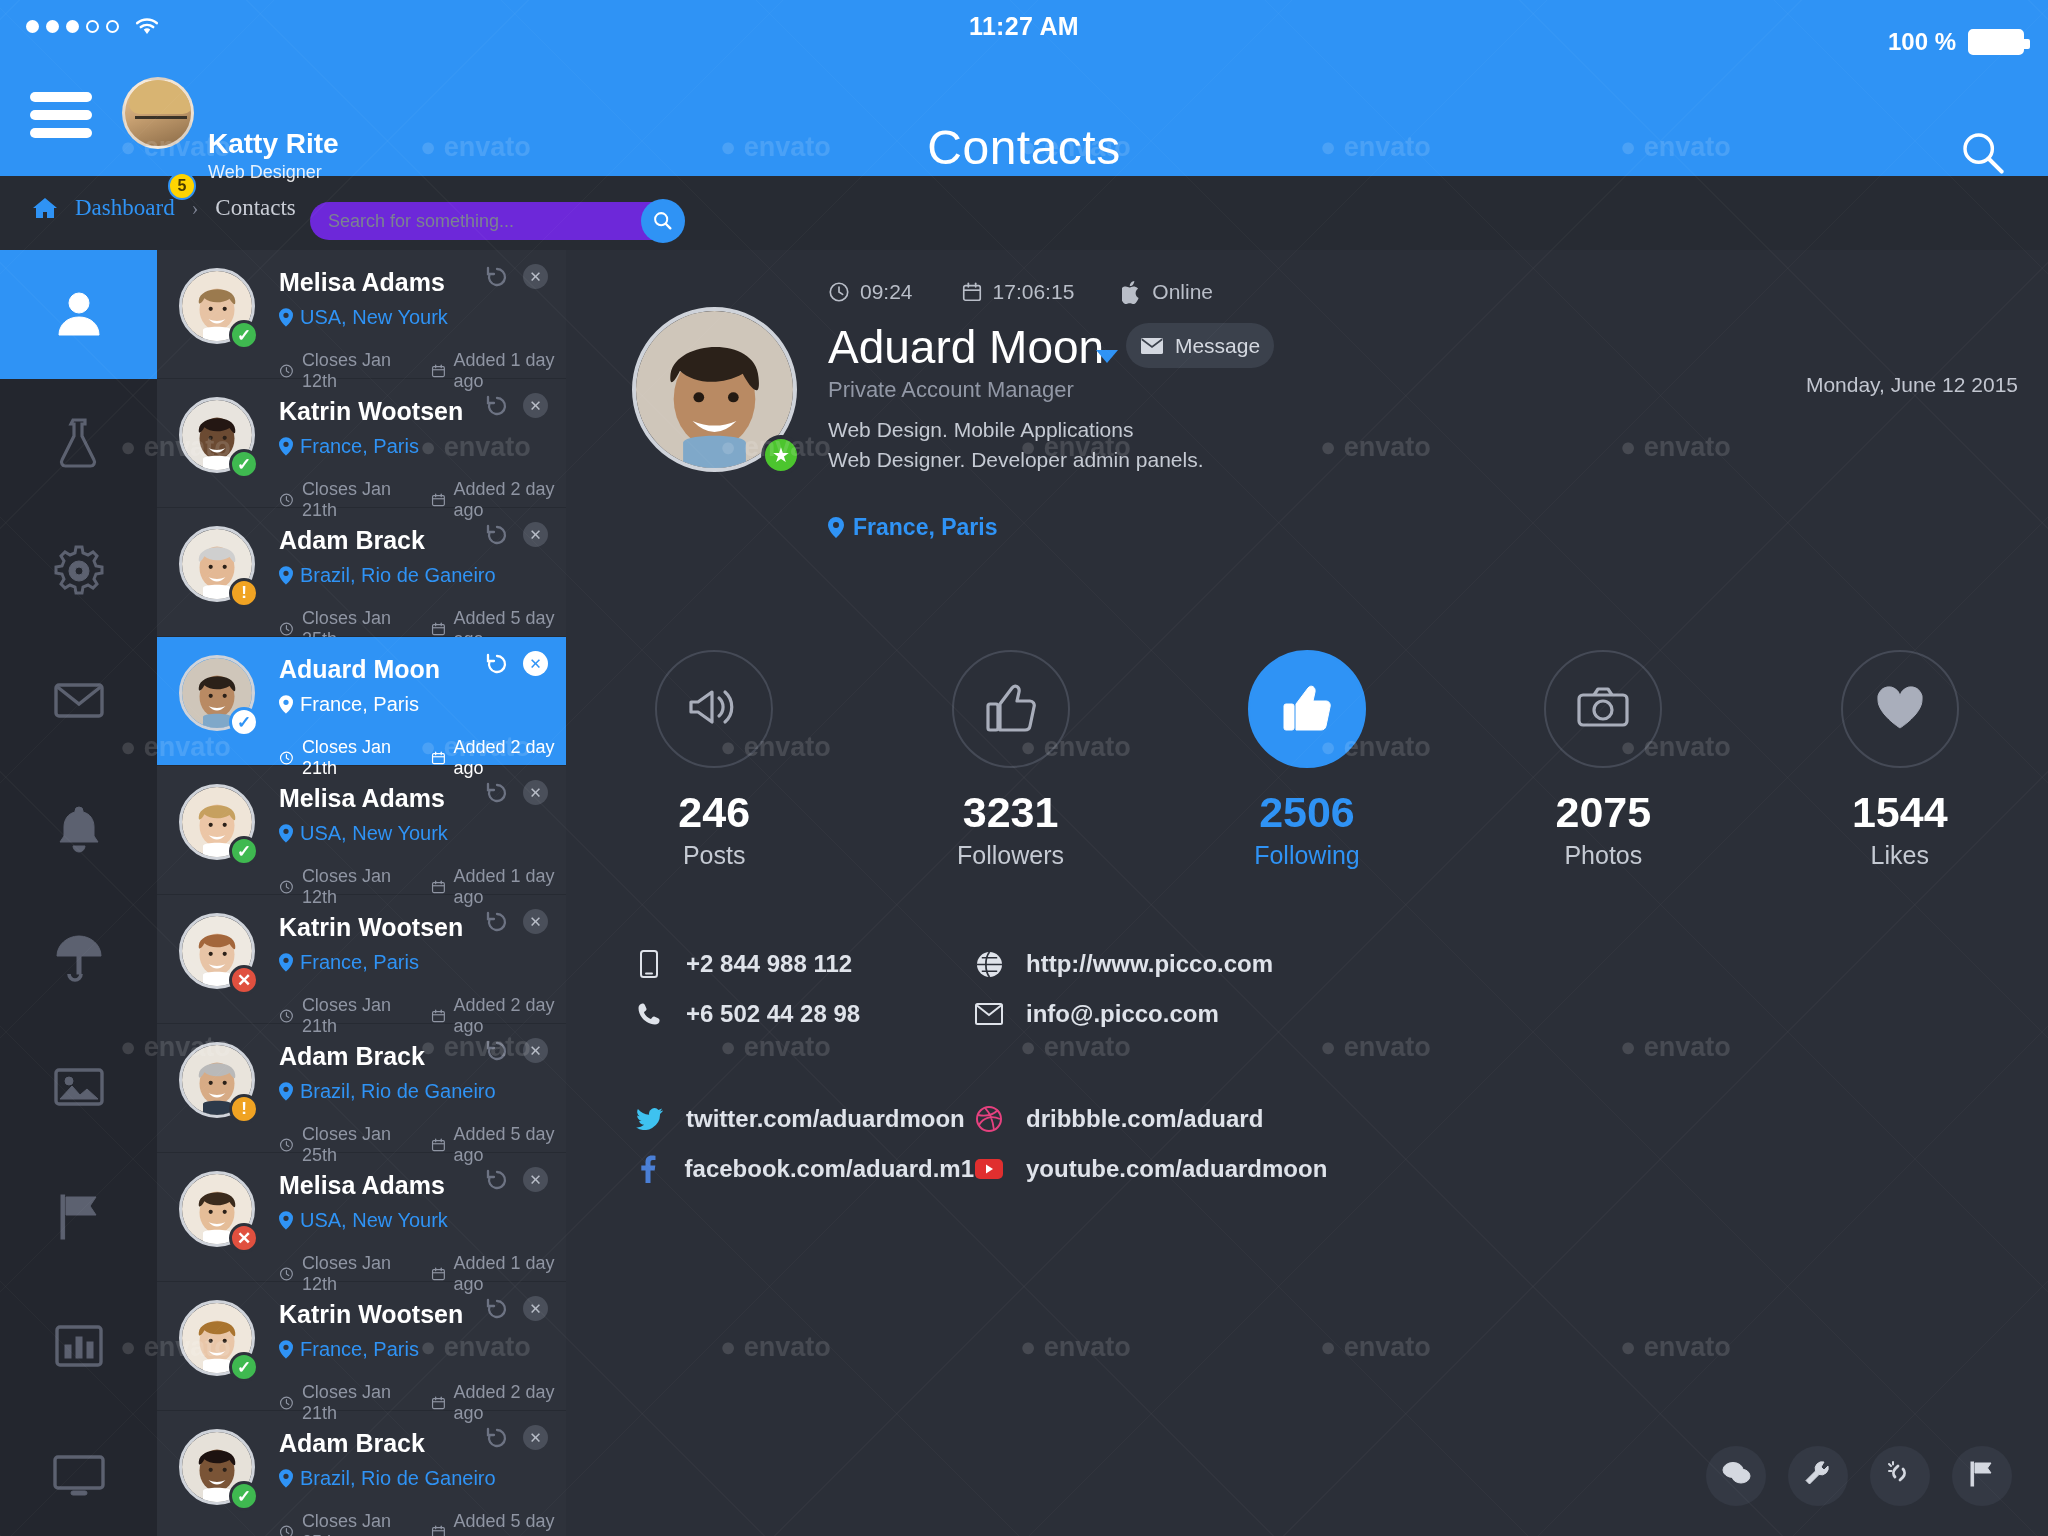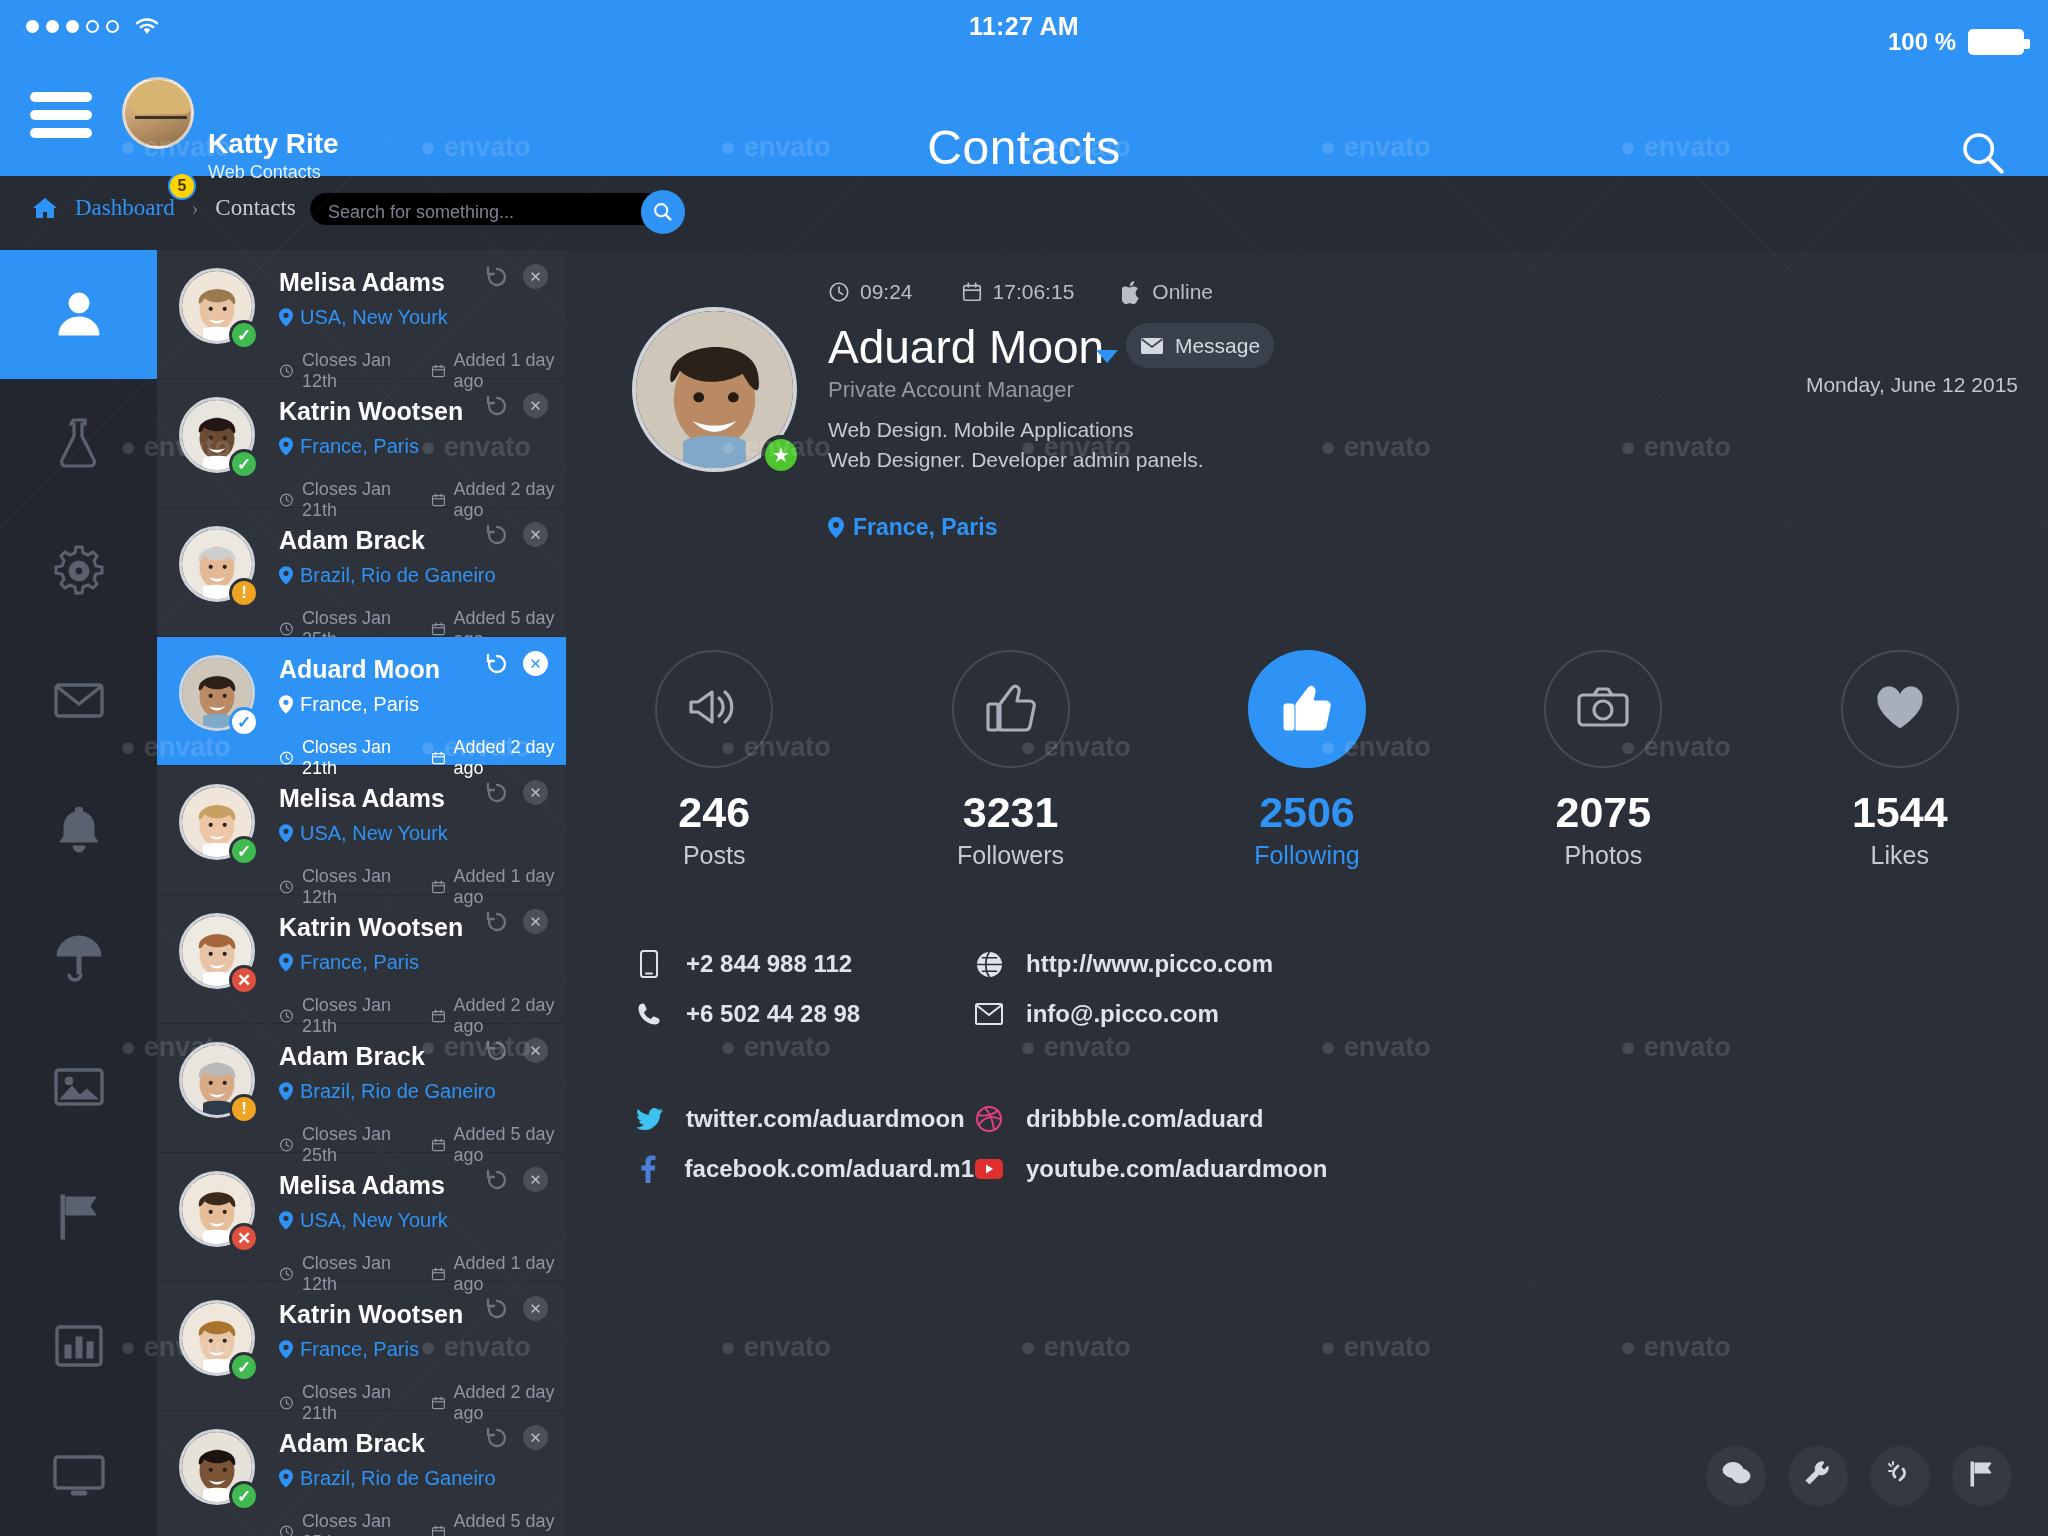--- a/index.html
+++ b/index.html
@@ -91,22 +91,22 @@
   }
   .crumbs {
     position: absolute; left: 32px; top: 19px;
     display: flex; align-items: center; gap: 17px; font-size: 23px; font-family: Liberation Serif, serif;
   }
   .crumb-home { width: 26px; height: 24px; }
   .crumb-link { color: #2f93f5; }
   .crumb-sep { color: #7b8090; font-size: 20px; }
   .crumb-cur { color: #c9cdd6; }
   .search-wrap {
-    position: absolute; left: 310px; top: 193px; width: 363px; height: 32px;
-    background: #000000; border-radius: 19px; z-index: 31;
+    position: absolute; left: 310px; top: 202px; width: 363px; height: 38px;
+    background: #6d28d9; border-radius: 19px; z-index: 31;
   }
   .search-input {
     position: absolute; left: 18px; top: 0; width: 290px; height: 38px;
     background: transparent; border: 0; outline: none;
     color: #c9cdd6; font-size: 18px; font-family: "Liberation Sans", sans-serif;
   }
   .search-input::placeholder { color: #7c8291; }
   .search-go {
     position: absolute; right: -12px; top: -3px; width: 44px; height: 44px;
     background: #2f93f5; border-radius: 50%; display: flex;
@@ -311,21 +311,21 @@
       <span></span>
         <span></span>
         <span></span>
     </div>
     <div class="user-avatar">
       <div class="hair"></div>
         <div class="glasses"></div>
     </div>
     <div class="badge-count">5</div>
     <div class="user-name">Katty Rite</div>
-    <div class="user-role">Web Contacts</div>
+    <div class="user-role">Web Designer</div>
     <div class="page-title">Contacts</div>
     <div class="header-search">
       <svg class="magnifier" viewBox="0 0 32 32">
           <circle cx="13" cy="13" r="9.5" stroke="#fff" stroke-width="2.4" fill="none"></circle>
           <line x1="20" y1="20" x2="29" y2="29" stroke="#fff" stroke-width="2.8" stroke-linecap="round"></line>
         </svg>
     </div>
   </div>
 
   <div class="crumbbar">

